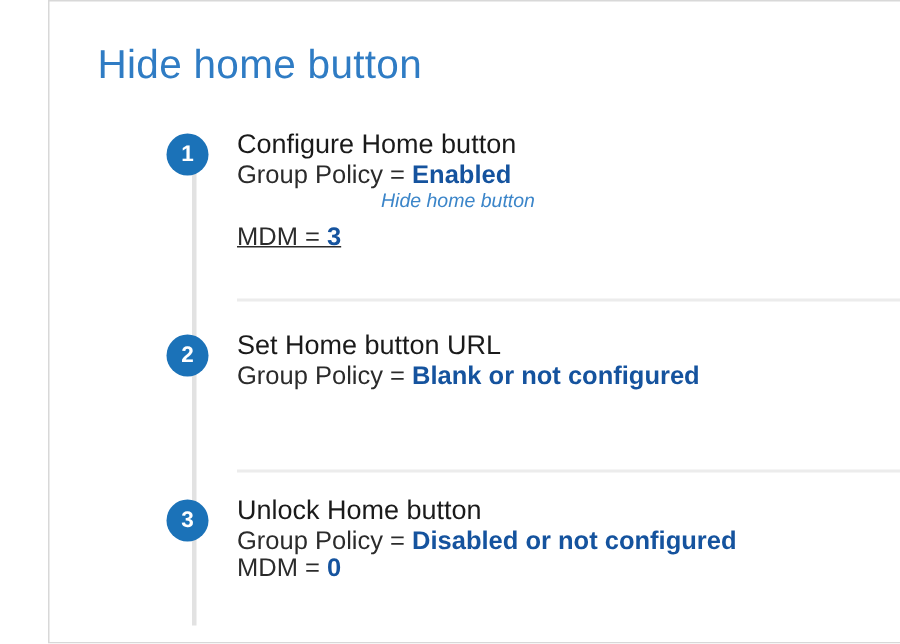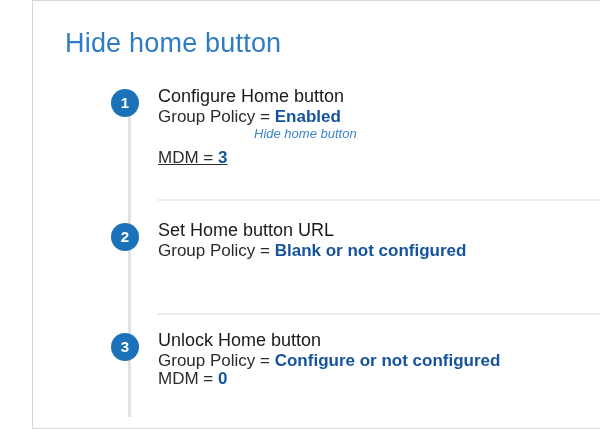--- a/index.html
+++ b/index.html
@@ -140,21 +140,21 @@
       <div class="step-body">
         <div class="step-heading">Set Home button URL</div>
         <div class="kv"><span>Group Policy = </span><span class="val">Blank or not configured</span></div>
       </div>
     </div>
 
     <div class="step step-3">
       <div class="badge">3</div>
       <div class="step-body">
         <div class="step-heading">Unlock Home button</div>
-        <div class="kv"><span>Group Policy = </span><span class="val">Configure or not configured</span></div>
+        <div class="kv"><span>Group Policy = </span><span class="val">Disabled or not configured</span></div>
         <div class="kv"><span>MDM = </span><span class="val">0</span></div>
       </div>
     </div>
 
   </div>
 
   <div class="divider divider-1"></div>
   <div class="divider divider-2"></div>
 
 </div>

